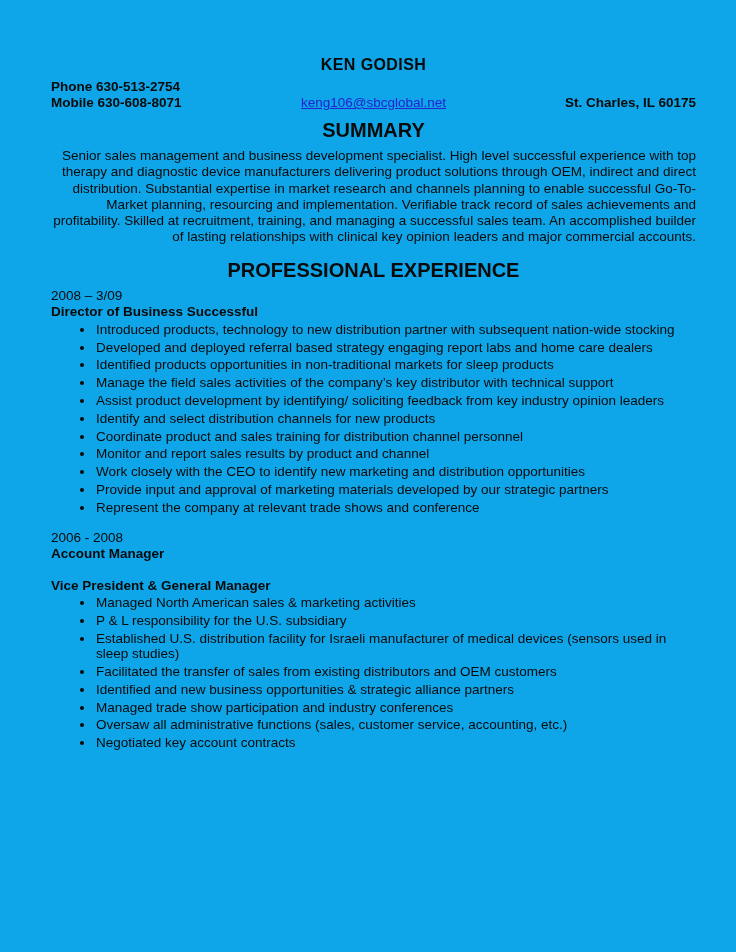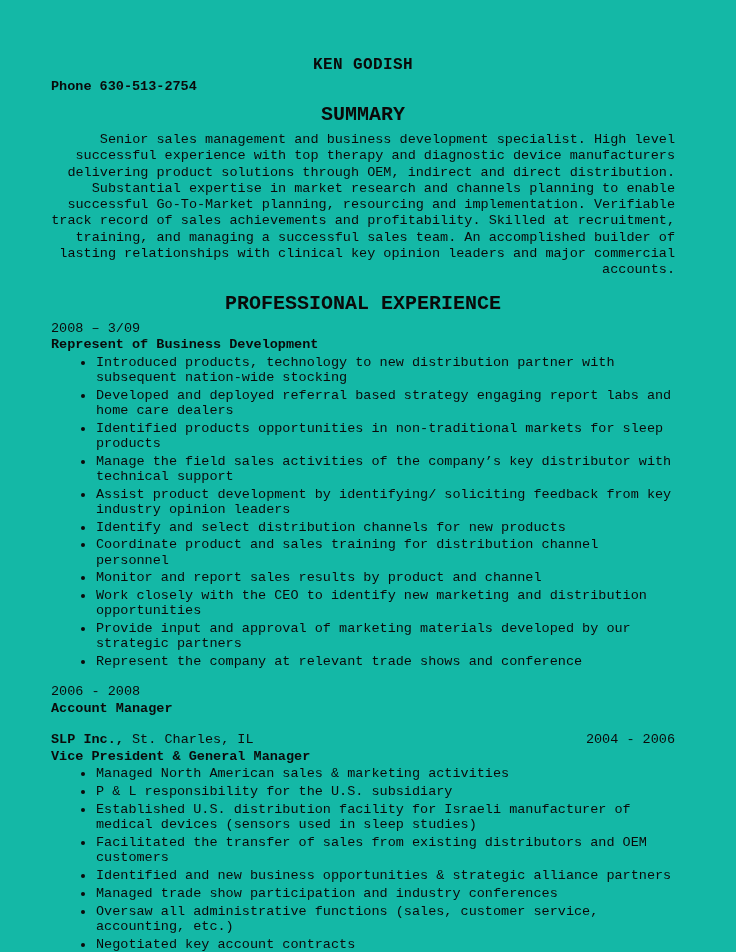--- a/index.html
+++ b/index.html
@@ -3,26 +3,26 @@
 <meta charset="utf-8">
 <style>
   html, body {
     margin: 0;
     padding: 0;
     background: #ffffff;
   }
   .resume-page {
     width: 736px;
     height: 952px;
-    background: #14b8a6;
+    background: #0ea5e9;
     color: #0a0a0a;
-    font-family: Liberation Mono, monospace;
+    font-family: Liberation Sans, sans-serif;
     font-size: 13.5px;
     box-sizing: border-box;
-    padding: 56px 61px 0 51px;
+    padding: 56px 40px 0 51px;
     overflow: hidden;
   }
   .candidate-name {
     text-align: center;
     font-weight: bold;
     font-size: 16px;
     letter-spacing: 0.4px;
     margin-bottom: 5px;
   }
   .contact-row {
@@ -84,32 +84,37 @@
 <div class="resume-page">
 
   <div class="candidate-name">KEN GODISH</div>
 
   <div class="contact-row">
     <span class="contact-left">Phone 630-513-2754</span>
     <span class="contact-mid"></span>
     <span class="contact-right"></span>
   </div>
 
+  <div class="contact-row">
+    <span class="contact-left">Mobile 630-608-8071</span>
+    <span class="contact-mid"><a class="email-link">keng106@sbcglobal.net</a></span>
+    <span class="contact-right">St. Charles, IL 60175</span>
+  </div>
 
   <div class="section-heading">SUMMARY</div>
 
   <p class="summary-text">Senior sales management and business development specialist.  High level successful experience with top therapy and diagnostic device manufacturers delivering product solutions through OEM, indirect and direct distribution. Substantial expertise in market research and channels planning to enable successful Go-To-Market planning, resourcing and implementation. Verifiable track record of sales achievements and profitability. Skilled at recruitment, training, and managing a successful sales team. An accomplished builder of lasting relationships with clinical key opinion leaders and major commercial accounts.</p>
 
   <div class="section-heading">PROFESSIONAL EXPERIENCE</div>
 
   <div class="job">
     <div class="job-header">
       <span class="job-dates">2008 – 3/09</span>
     </div>
-    <div class="job-title">Represent of Business Development</div>
+    <div class="job-title">Director of Business Successful</div>
     <ul class="bullet-list">
         <li>Introduced products, technology to new distribution partner with subsequent nation-wide stocking</li>
         <li>Developed and deployed referral based strategy engaging report labs and home care dealers</li>
         <li>Identified products opportunities in non-traditional markets for sleep products</li>
         <li>Manage the field sales activities of the company’s key distributor with technical support</li>
         <li>Assist product development by identifying/ soliciting feedback from key industry opinion leaders</li>
         <li>Identify and select distribution channels for new products</li>
         <li>Coordinate product and sales training for distribution channel personnel</li>
         <li>Monitor and report sales results by product and channel</li>
         <li>Work closely with the CEO to identify new marketing and distribution opportunities</li>
@@ -119,24 +124,20 @@
   </div>
 
   <div class="job">
     <div class="job-header">
       <span class="job-dates">2006 - 2008</span>
     </div>
     <div class="job-title">Account Manager</div>
   </div>
 
   <div class="job">
-    <div class="job-header">
-      <span><span class="job-company">SLP Inc.,</span><span class="job-location"> St. Charles, IL</span></span>
-      <span class="job-dates">2004 - 2006</span>
-    </div>
     <div class="job-title">Vice President &amp; General Manager</div>
     <ul class="bullet-list">
         <li>Managed North American sales &amp; marketing activities</li>
         <li>P &amp; L responsibility for the U.S. subsidiary</li>
         <li>Established U.S. distribution facility for Israeli manufacturer of medical devices (sensors used in sleep studies)</li>
         <li>Facilitated the transfer of sales from existing distributors and OEM customers</li>
         <li>Identified and new business opportunities &amp; strategic alliance partners</li>
         <li>Managed trade show participation and industry conferences</li>
         <li>Oversaw all administrative functions (sales, customer service, accounting, etc.)</li>
         <li>Negotiated key account contracts</li>

